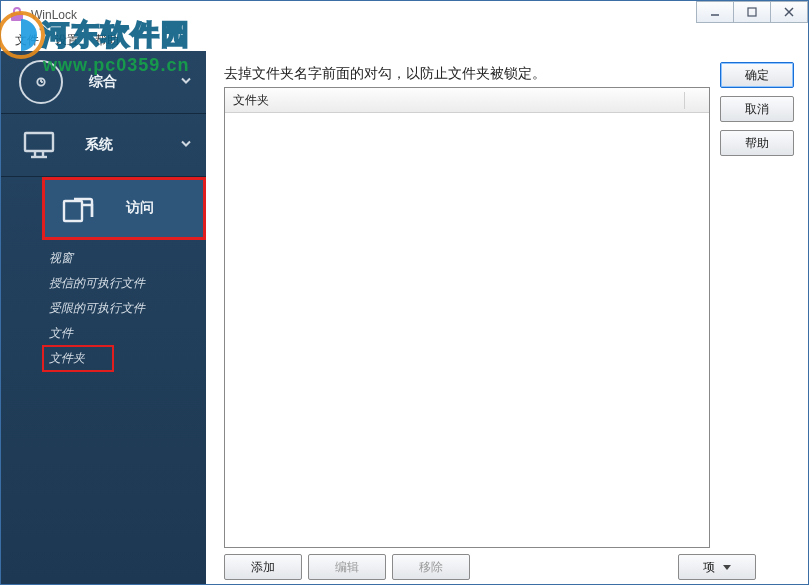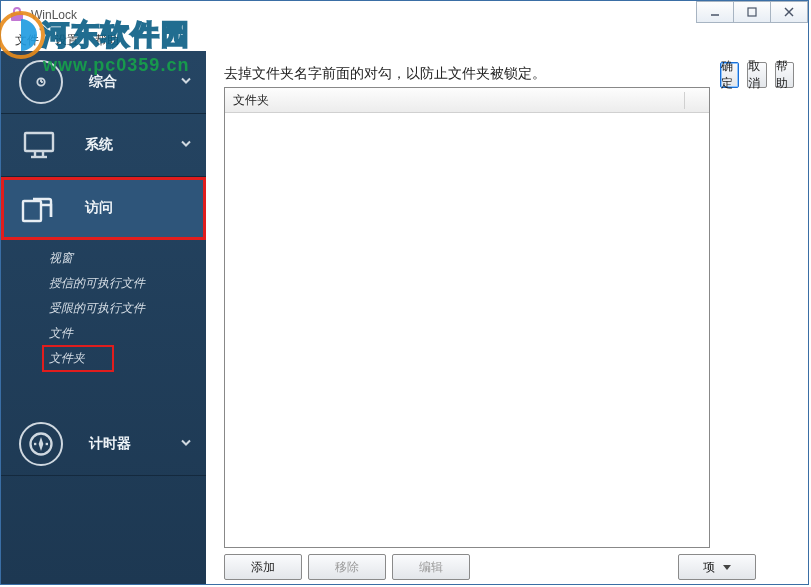--- a/index.html
+++ b/index.html
@@ -144,20 +144,21 @@
     color: #eef3f7;
   }
   .cat .chev {
     position: absolute;
     right: 14px;
     top: 50%;
     transform: translateY(-50%);
   }
   .cat.active {
     background: #2e557a;
+    margin-left: 41px;
   }
   .cat.red-outline {
     outline: 3px solid #e11d1d;
     outline-offset: -3px;
   }
   .subitems {
     padding: 6px 0 8px 0;
     font-style: italic;
   }
   .subitem {
@@ -214,21 +215,21 @@
     flex: 0 0 16px;
     border-right: none;
   }
   
   .side-buttons {
     position: absolute;
     right: 14px;
     top: 11px;
     width: 74px;
     display: flex;
-    flex-direction: row;
+    flex-direction: column;
     gap: 8px;
     justify-content: space-between;
   }
   .btn {
     height: 24px;
     border: 1px solid #8a8a8a;
     background: linear-gradient(#fafbfd,#e3e6ea);
     border-radius: 2px;
     font-size: 12px;
     color: #222;
@@ -360,56 +361,40 @@
       <div class="subitems">
         <div class="subitem">视窗</div>
         <div class="subitem">授信的可执行文件</div>
         <div class="subitem">受限的可执行文件</div>
         <div class="subitem">文件</div>
         <div class="subitem red-outline">文件夹</div>
       </div>
 
       <div class="gap"></div>
 
-      <div class="cat">
-        <span class="cat-icon">
-          <svg width="28" height="28" viewBox="0 0 24 24" fill="none" stroke="#cfd8e0" stroke-width="2">
-            <circle cx="12" cy="12" r="9"></circle>
-            <polygon points="12,6 14,12 12,18 10,12" fill="#cfd8e0" stroke="none"></polygon>
-            <line x1="6" y1="12" x2="8" y2="12"></line>
-              <line x1="16" y1="12" x2="18" y2="12"></line>
-          </svg>
-        </span>
-        <span class="cat-label">计时器</span>
-        <span class="chev">
-          <svg width="12" height="12">
-              <path d="M2 4 L6 8 L10 4" fill="none" stroke="#cfd8e0" stroke-width="2"></path>
-            </svg>
-        </span>
-      </div>
     </div>
 
     <div class="content">
       <div class="desc">去掉文件夹名字前面的对勾，以防止文件夹被锁定。</div>
 
       <div class="listbox">
         <div class="header">
           <div class="col">文件夹</div>
           <div class="col narrow"></div>
         </div>
       </div>
 
       <div class="side-buttons">
         <div class="btn primary">确定</div>
         <div class="btn">取消</div>
         <div class="btn">帮助</div>
       </div>
 
       <div class="bottombar">
         <div class="btn">添加</div>
+        <div class="btn disabled">编辑</div>
         <div class="btn disabled">移除</div>
-        <div class="btn disabled">编辑</div>
         <div class="spacer"></div>
         <div class="btn menu">项</div>
       </div>
     </div>
   </div>
 </div>
 
 </body></html>

